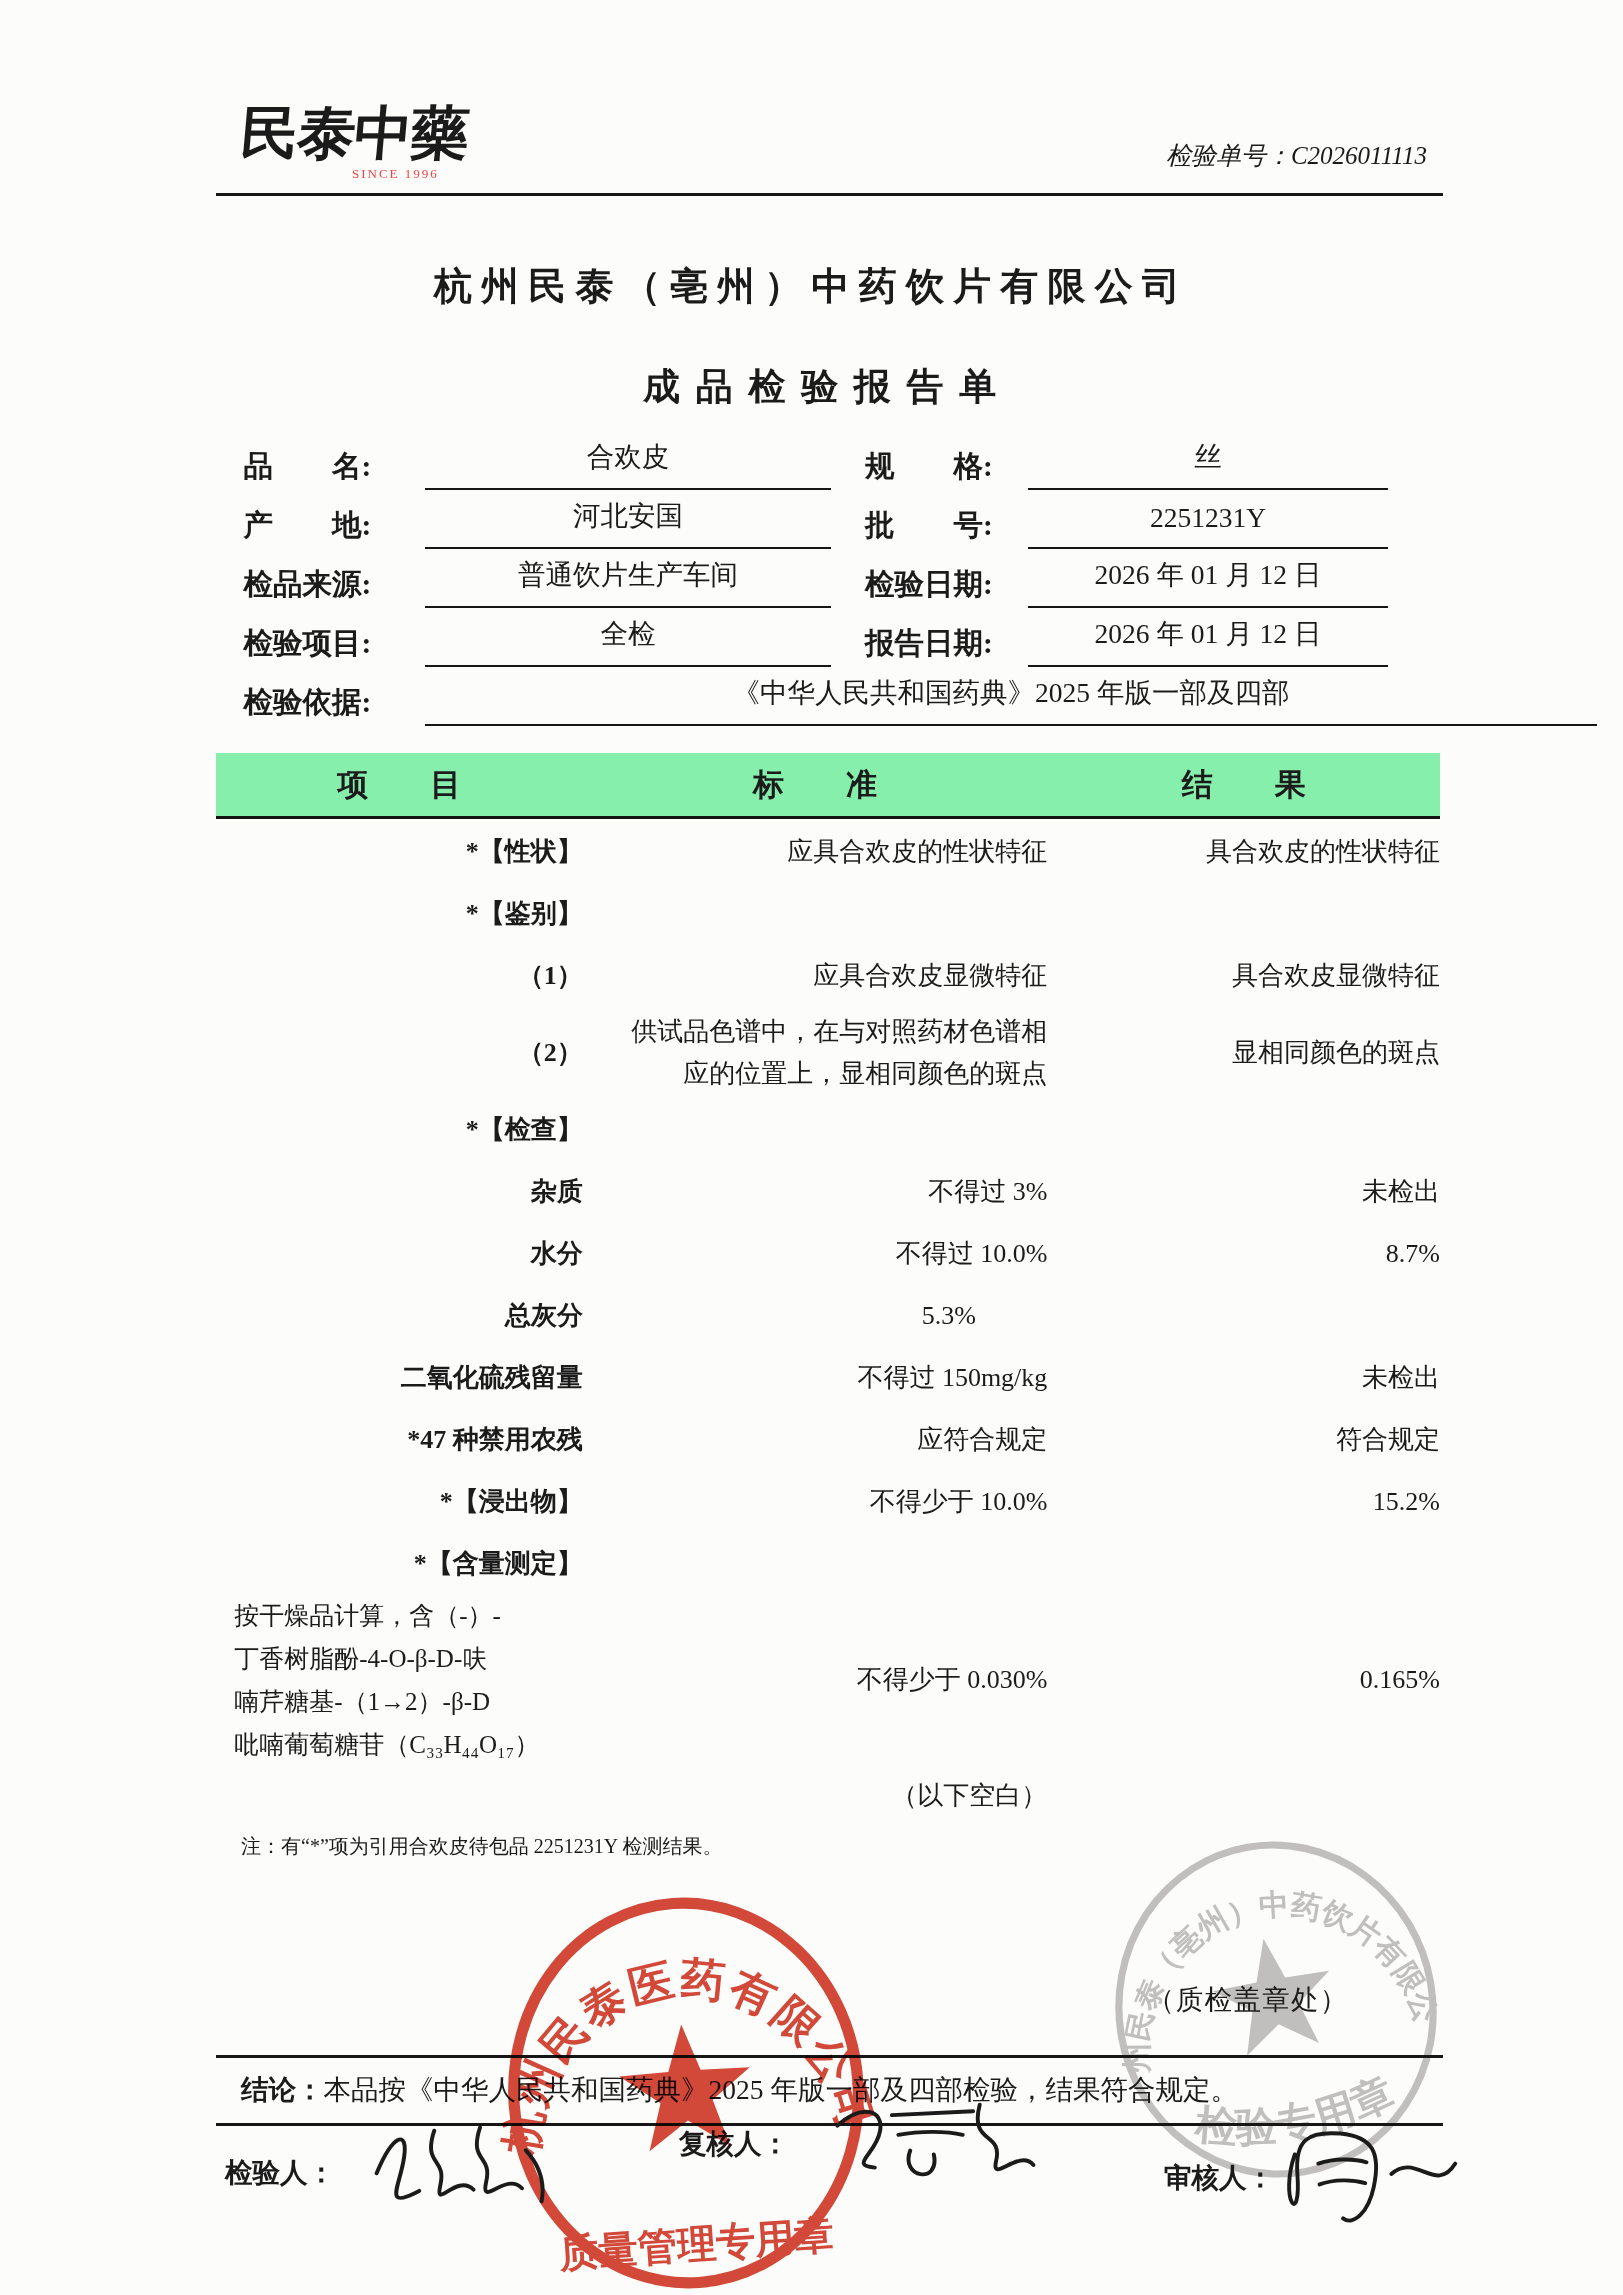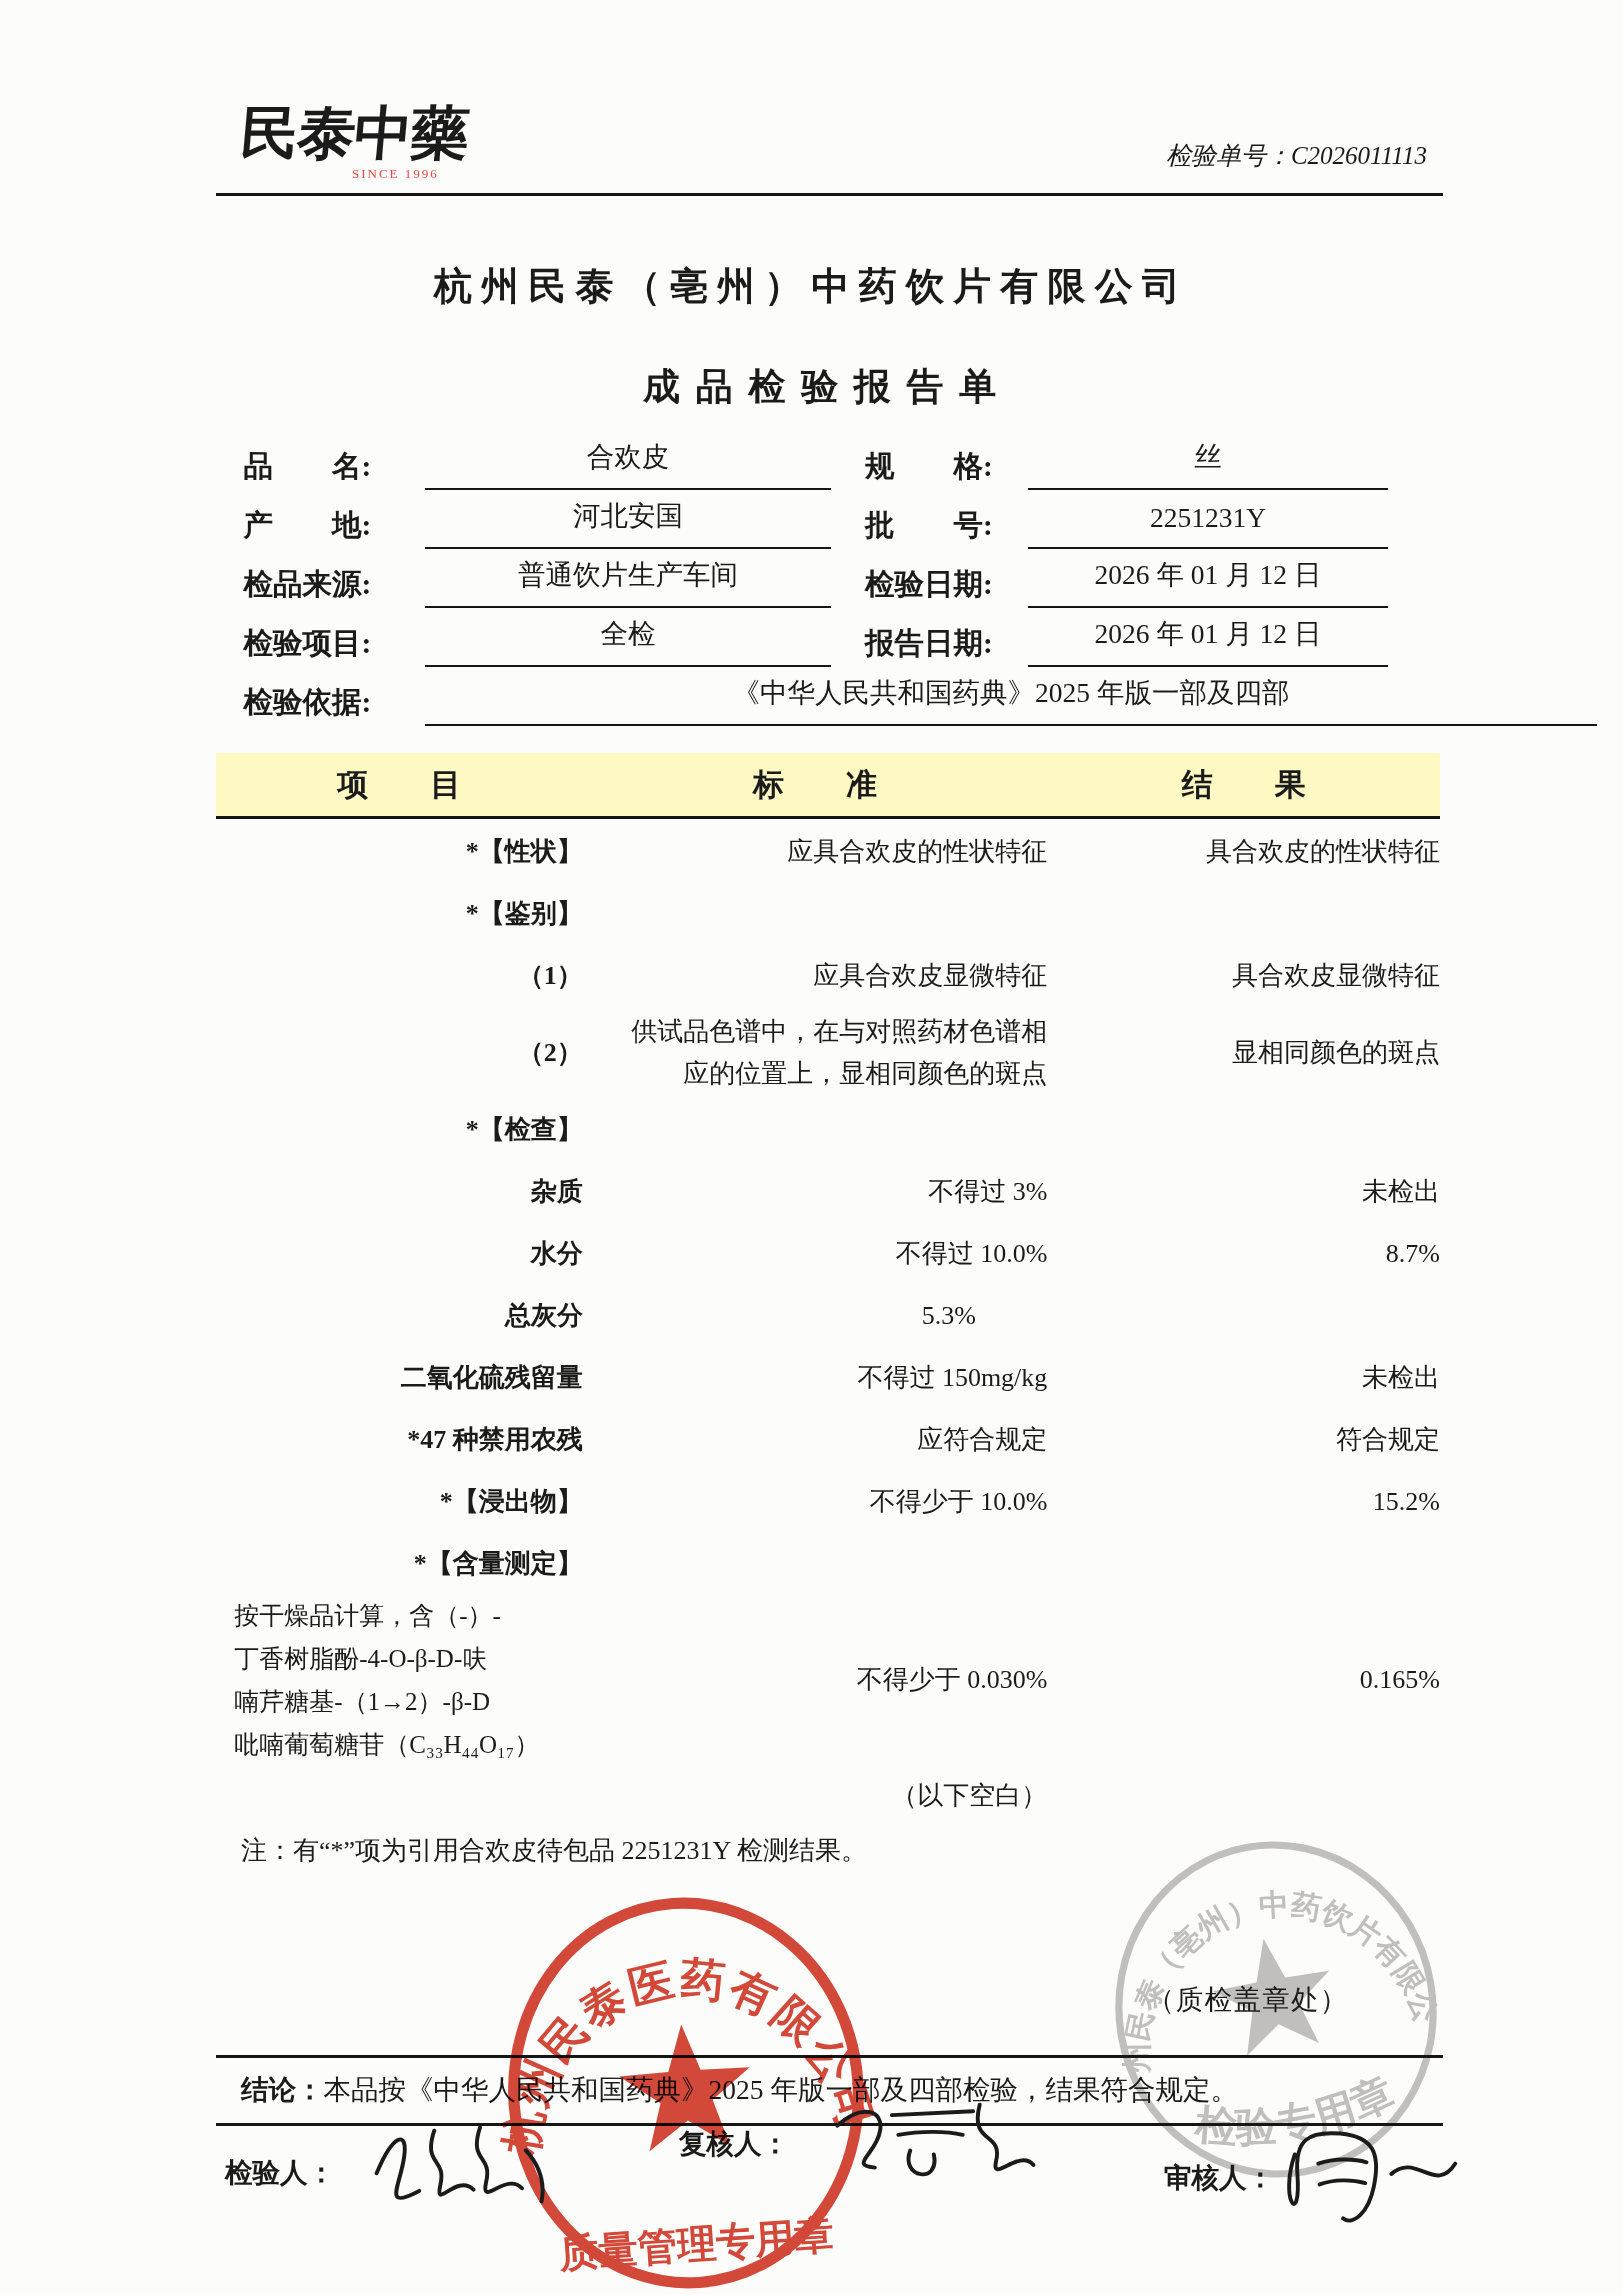--- a/index.html
+++ b/index.html
@@ -24,35 +24,35 @@
   .form-area{position:absolute;left:216px;top:437px;width:1224px;z-index:2;}
   .form-row{position:relative;height:59px;}
   .f-label{position:absolute;bottom:9.2px;left:27.5px;width:151px;font-size:29.5px;font-weight:700;white-space:nowrap;}
   .f-label.right-label{left:649px;width:157px;}
   .f-value{position:absolute;bottom:6.5px;text-align:center;font-size:27.5px;
     border-bottom:2.6px solid #161616;padding-bottom:13px;white-space:nowrap;}
   .f-value.left{left:209px;width:406px;}
   .f-value.right{left:812px;width:360px;}
   .f-value.full{left:209px;width:1172px;}
   
-  .thead{position:absolute;left:216px;top:753px;width:1224px;height:63px;background:#fef9c3;
+  .thead{position:absolute;left:216px;top:753px;width:1224px;height:63px;background:#86efac;
     border-bottom:3.9px solid #141414;display:flex;align-items:center;z-index:2;}
   .th{text-align:center;font-size:31px;font-weight:700;}
   .th.h1{width:367px;} .th.h2{width:465px;} .th.h3{width:393px;}
   .tbody{position:absolute;left:216px;top:821px;width:1224px;z-index:2;}
   .spec-row{display:flex;align-items:center;height:62px;}
   .spec-row.tall{height:92px;}
   .spec-row.xtall{height:170px;}
   .cell{text-align:right;font-size:26px;line-height:42px;}
   .cell.c1{width:367px;font-weight:700;}
   .cell.c2{width:465px;}
   .cell.c3{width:393px;}
   .cell.c1.multiline{text-align:left;padding-left:18.3px;box-sizing:border-box;font-size:25px;line-height:43px;font-weight:400;}
   
-  .footnote{position:absolute;left:241px;top:1833px;font-size:26px;z-index:2;}
+  .footnote{position:absolute;left:241px;top:1833px;font-size:20px;z-index:2;}
   .qc-label{position:absolute;left:1147px;top:1982px;font-size:27.5px;letter-spacing:1.3px;z-index:3;}
   .rule{position:absolute;left:216px;width:1227px;height:3.3px;background:#161616;z-index:2;}
   .rule-top{top:2055px;}
   .rule-bottom{top:2123px;}
   .conclusion{position:absolute;left:241px;top:2072px;font-size:27.5px;white-space:nowrap;z-index:2;}
   .c-label{font-weight:700;}
   .signer-label{position:absolute;font-size:27.5px;font-weight:700;z-index:2;white-space:nowrap;}
   .sig-inspector-label{left:225px;top:2155px;}
   .sig-reviewer-label{left:679px;top:2126px;}
   .sig-auditor-label{left:1164px;top:2160px;}

